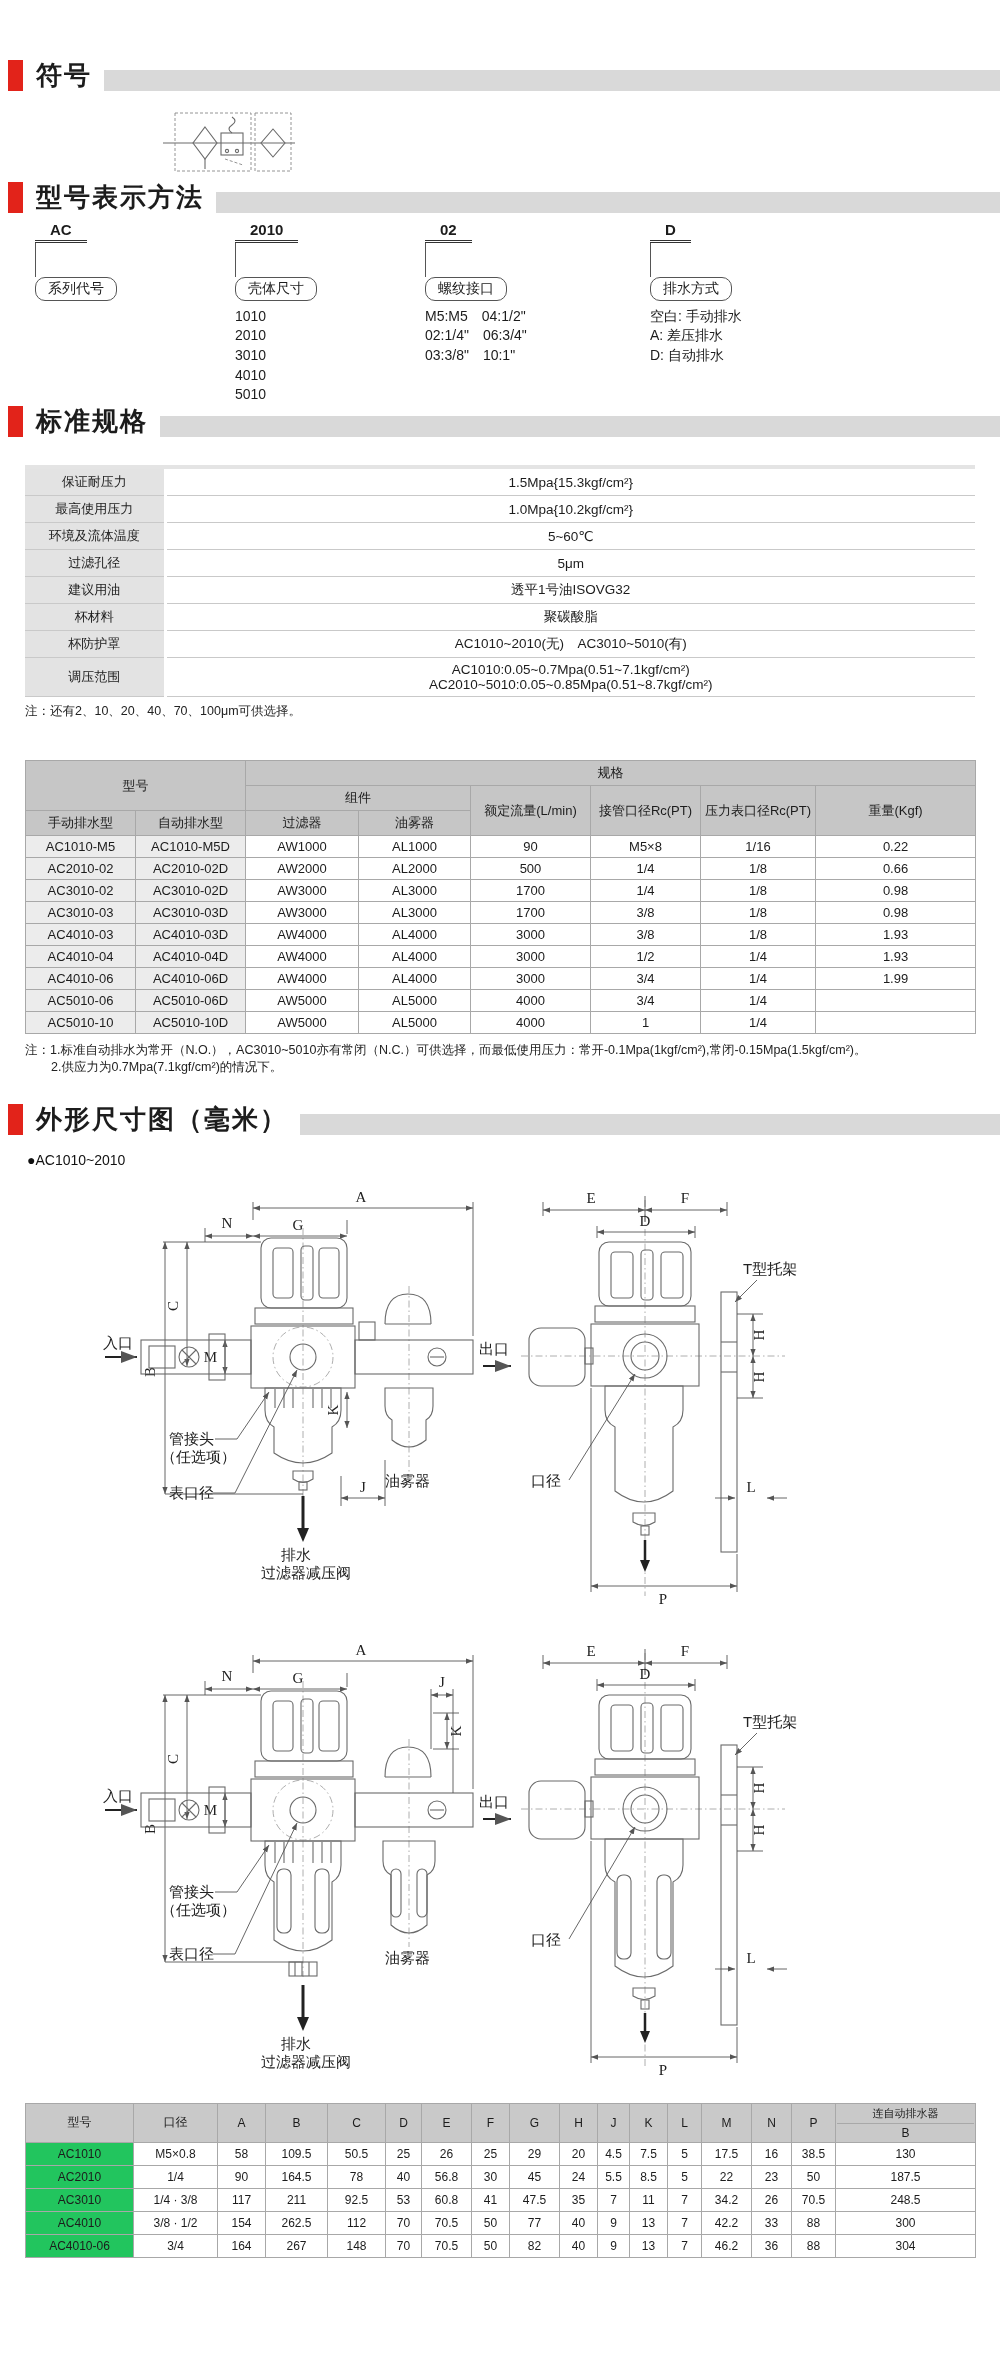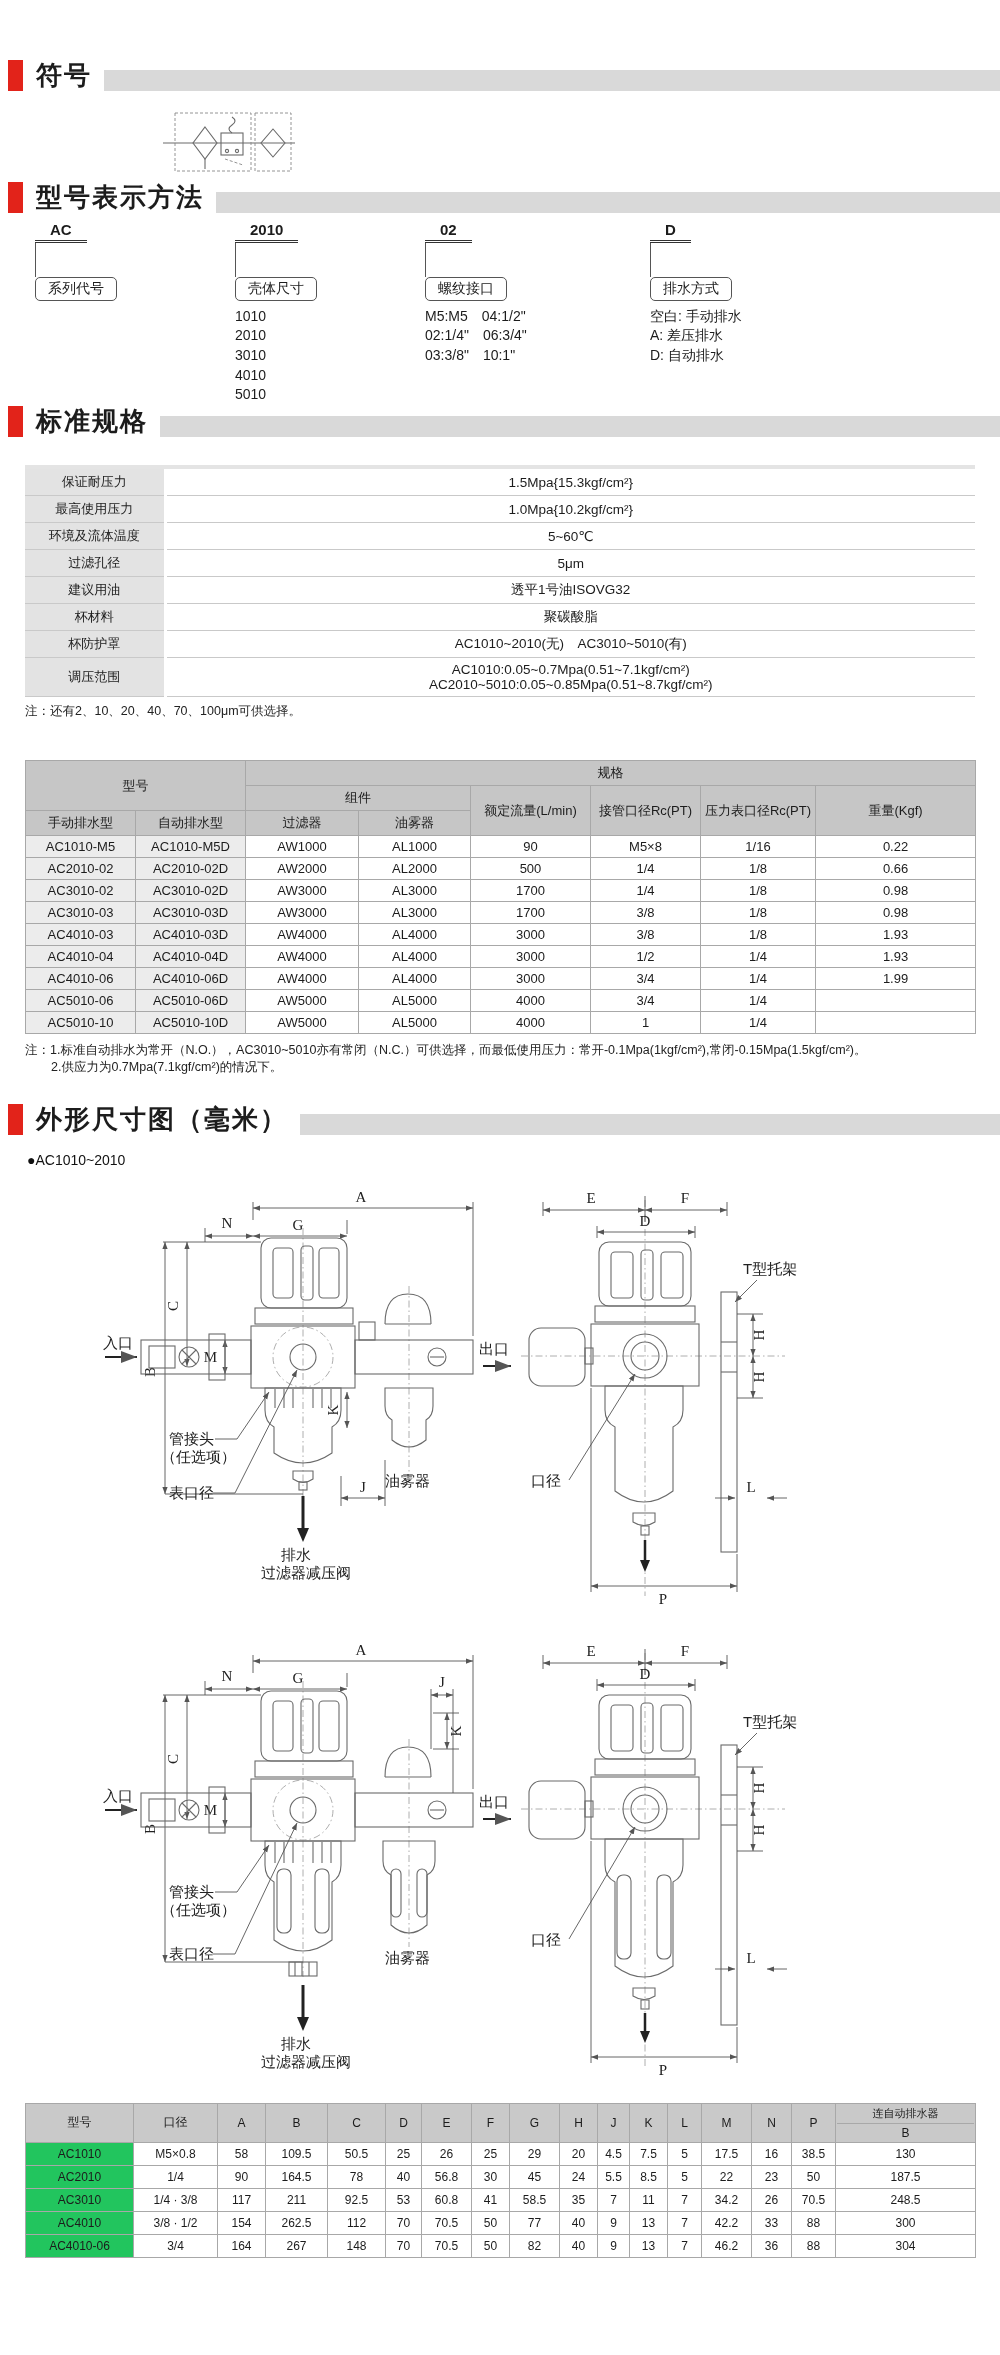--- a/index.html
+++ b/index.html
@@ -19,21 +19,21 @@
   .x{fill:none;stroke:#999;stroke-width:0.8;stroke-dasharray:7 3 1.5 3}
   .dash{fill:none;stroke:#888;stroke-width:0.9;stroke-dasharray:3 2}
   .dl{font-family:"Liberation Serif","DejaVu Serif",serif;font-size:15px;fill:#222}
   .cl{font-size:15px;fill:#222}
 
   
   .mcode{position:relative;height:180px;margin-top:4px}
   .mcol{position:absolute;top:0;display:flex;flex-direction:column;align-items:flex-start}
   .mcode .code{font-weight:bold;font-size:15px;border-bottom:3px double #333;padding:0 15px;line-height:1.25}
   .mcode .vline{width:1px;height:34px;background:#555}
-  .mcode .pill{border:1.4px solid #555;border-radius:5px;padding:2px 12px;font-size:14px;white-space:nowrap}
+  .mcode .pill{border:1.4px solid #555;border-radius:10px;padding:2px 12px;font-size:14px;white-space:nowrap}
   .mcode .opts{margin-top:6px;font-size:14px;line-height:1.4;text-align:left}
 
   
   .tbl-wrap{margin:0 25px}
   table{border-collapse:collapse;width:950px;table-layout:fixed}
   .spec-table{margin-top:24px;border-top:4px solid #e4e4e4;border-bottom:1px solid #c9c9c9;font-size:13.5px}
   .spec-table td{border-top:1px solid #c9c9c9;padding:4px 6px;text-align:center;vertical-align:middle}
   .spec-label{background:#e3e3e3;border-right:3px solid #fff;font-size:13px}
   .spec-table td:last-child{white-space:pre-line}
   .note{margin:6px 25px 0 25px;font-size:12.5px;color:#222}
@@ -681,21 +681,21 @@
           </tr>
           <tr>
             <td class="rowhead">AC3010</td>
             <td>1/4 · 3/8</td>
             <td>117</td>
             <td>211</td>
             <td>92.5</td>
             <td>53</td>
             <td>60.8</td>
             <td>41</td>
-            <td>58.5</td>
+            <td>47.5</td>
             <td>35</td>
             <td>7</td>
             <td>11</td>
             <td>7</td>
             <td>34.2</td>
             <td>26</td>
             <td>70.5</td>
             <td>248.5</td>
           </tr>
           <tr>

